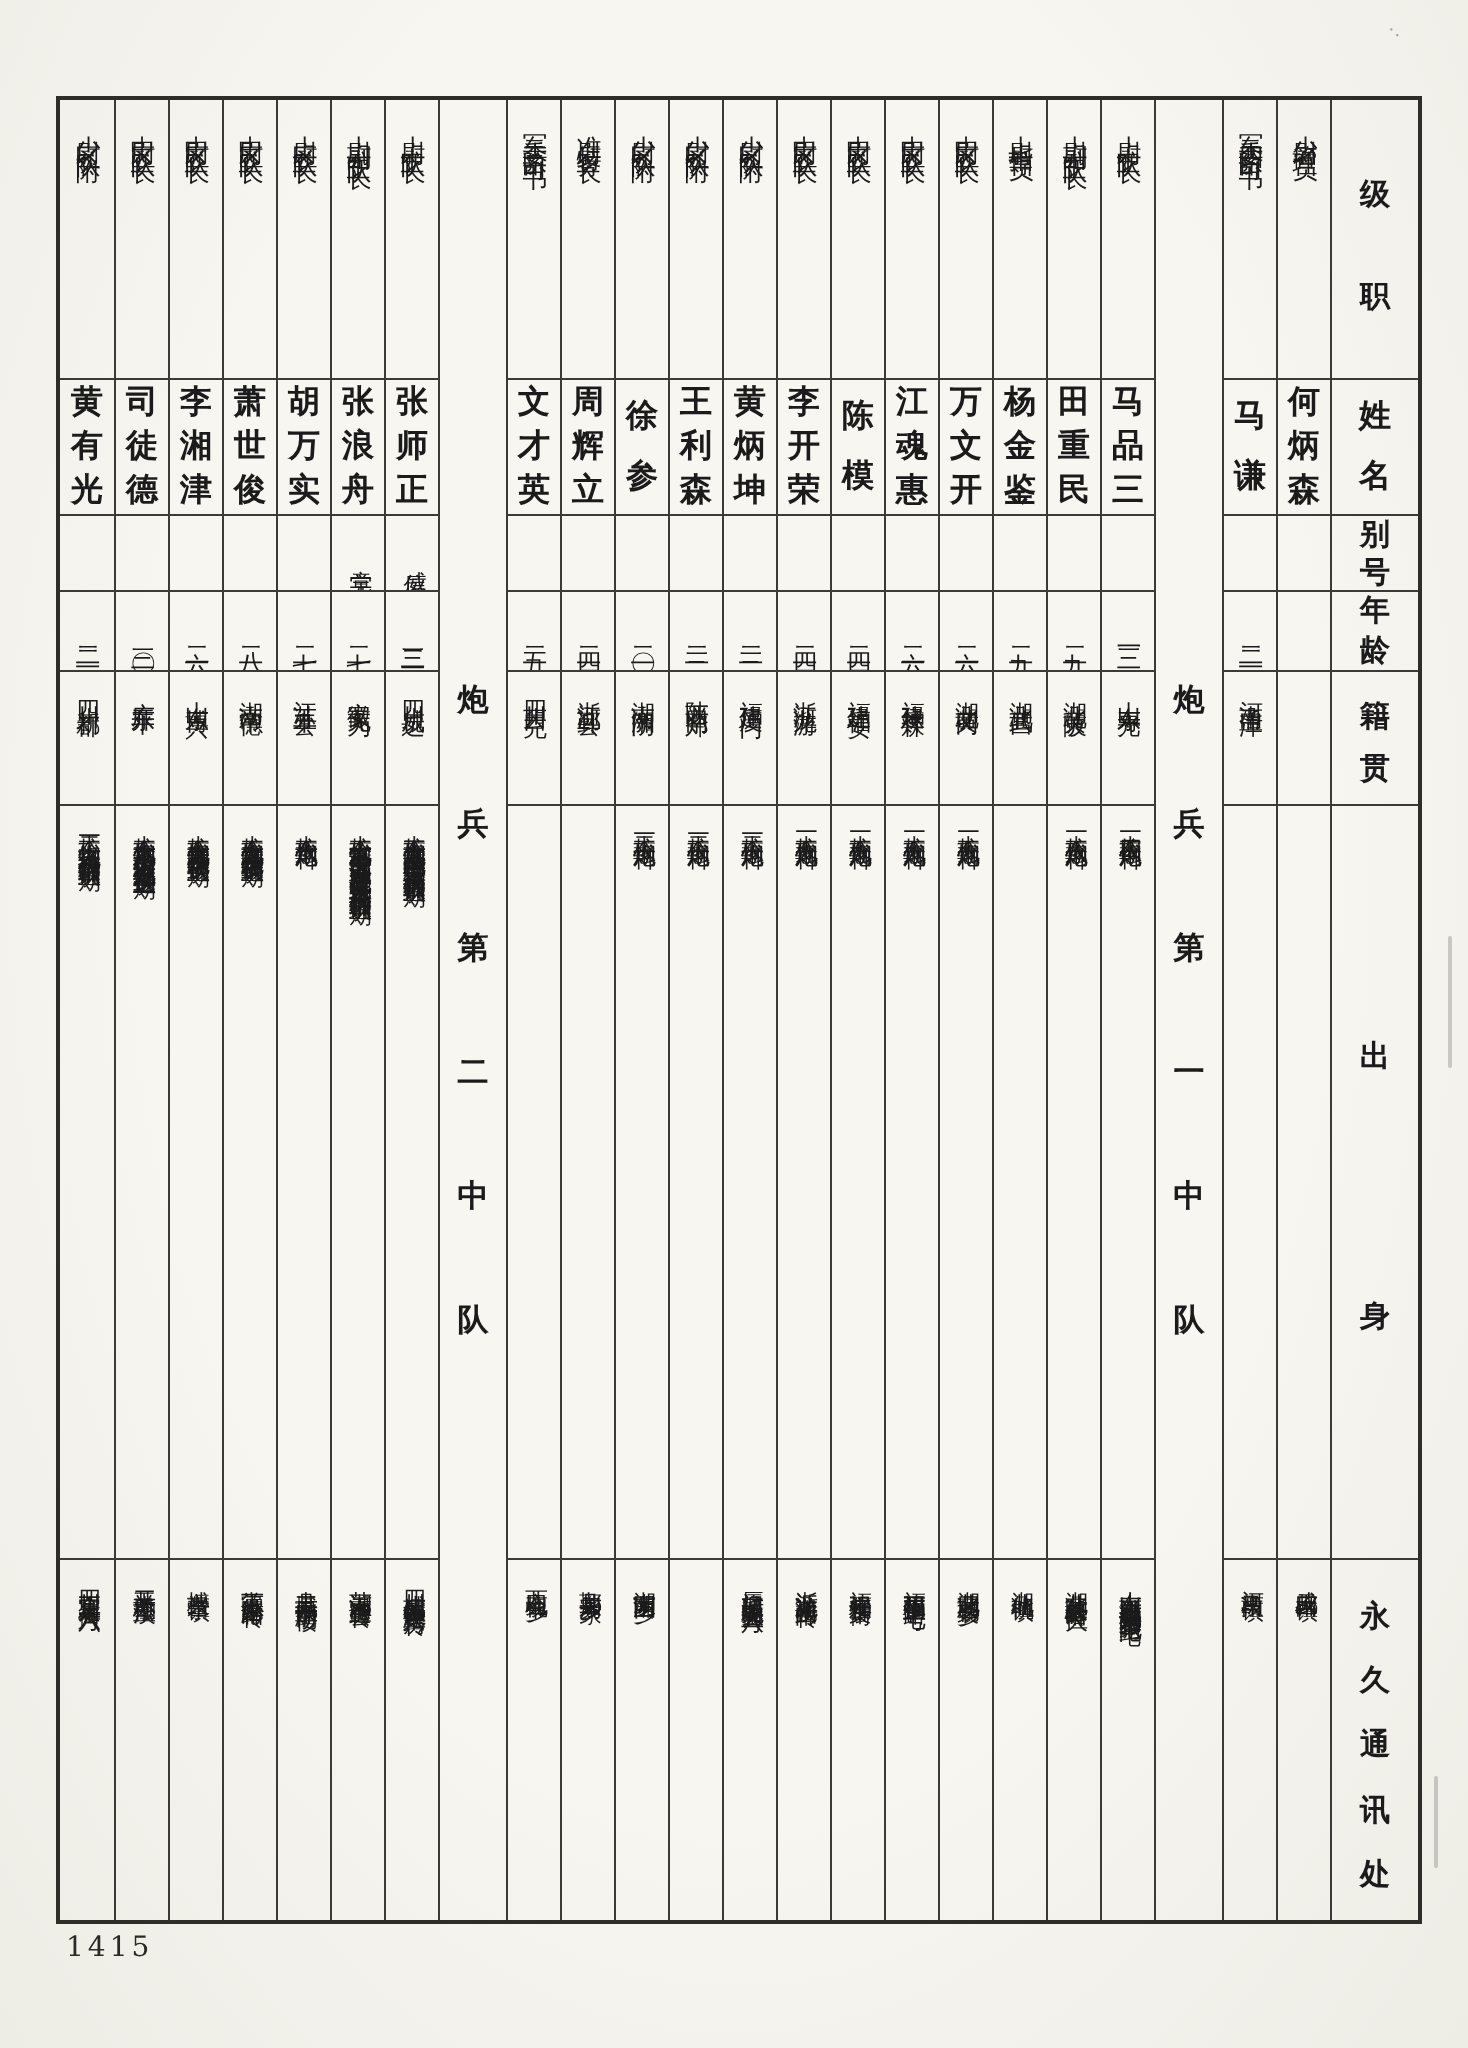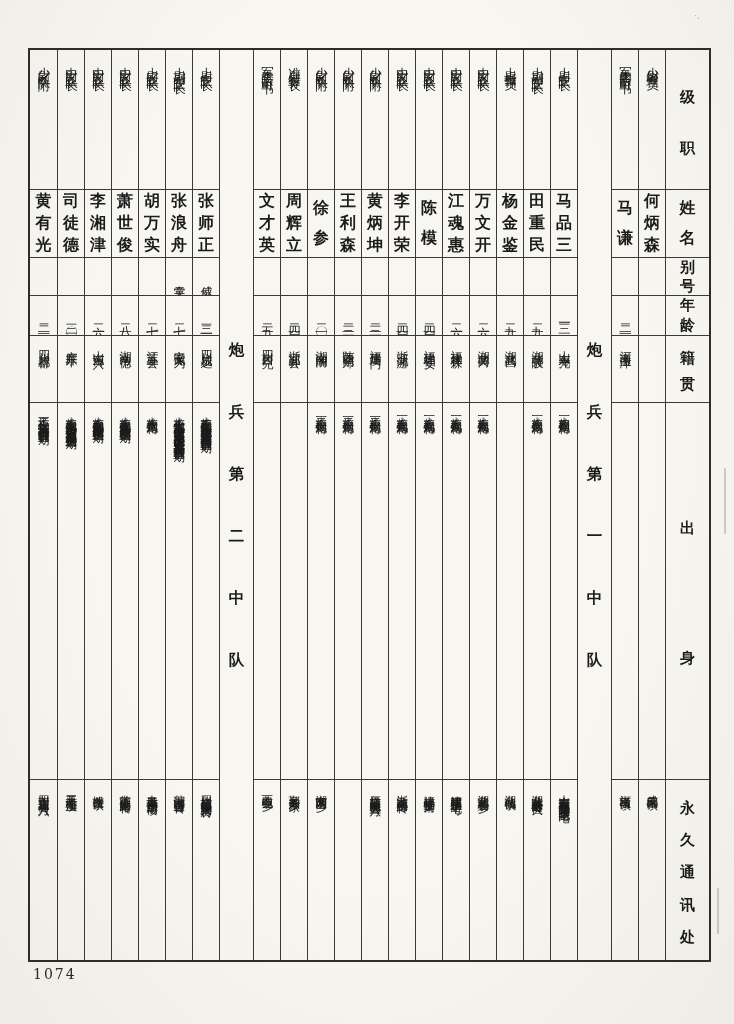--- a/index.html
+++ b/index.html
@@ -707,17 +707,17 @@
           <div class="vtext">四川新都</div>
         </div>
         <div class="cell origin" style="height: 377px;">
           <div class="vtext">本校二十一期炮科本校诸兵种联训班二期</div>
         </div>
         <div class="cell address" style="height: 181px;">
           <div class="vtext">四川宜宾走马街一六六号</div>
         </div>
       </div>
     </div>
-  <div class="page-number">1074</div>
+  <div class="page-number">1415</div>
   <div class="art a1"></div>
   <div class="art a2"></div>
   <div class="art a3">·.</div>
 </div>
 
 </body></html>

